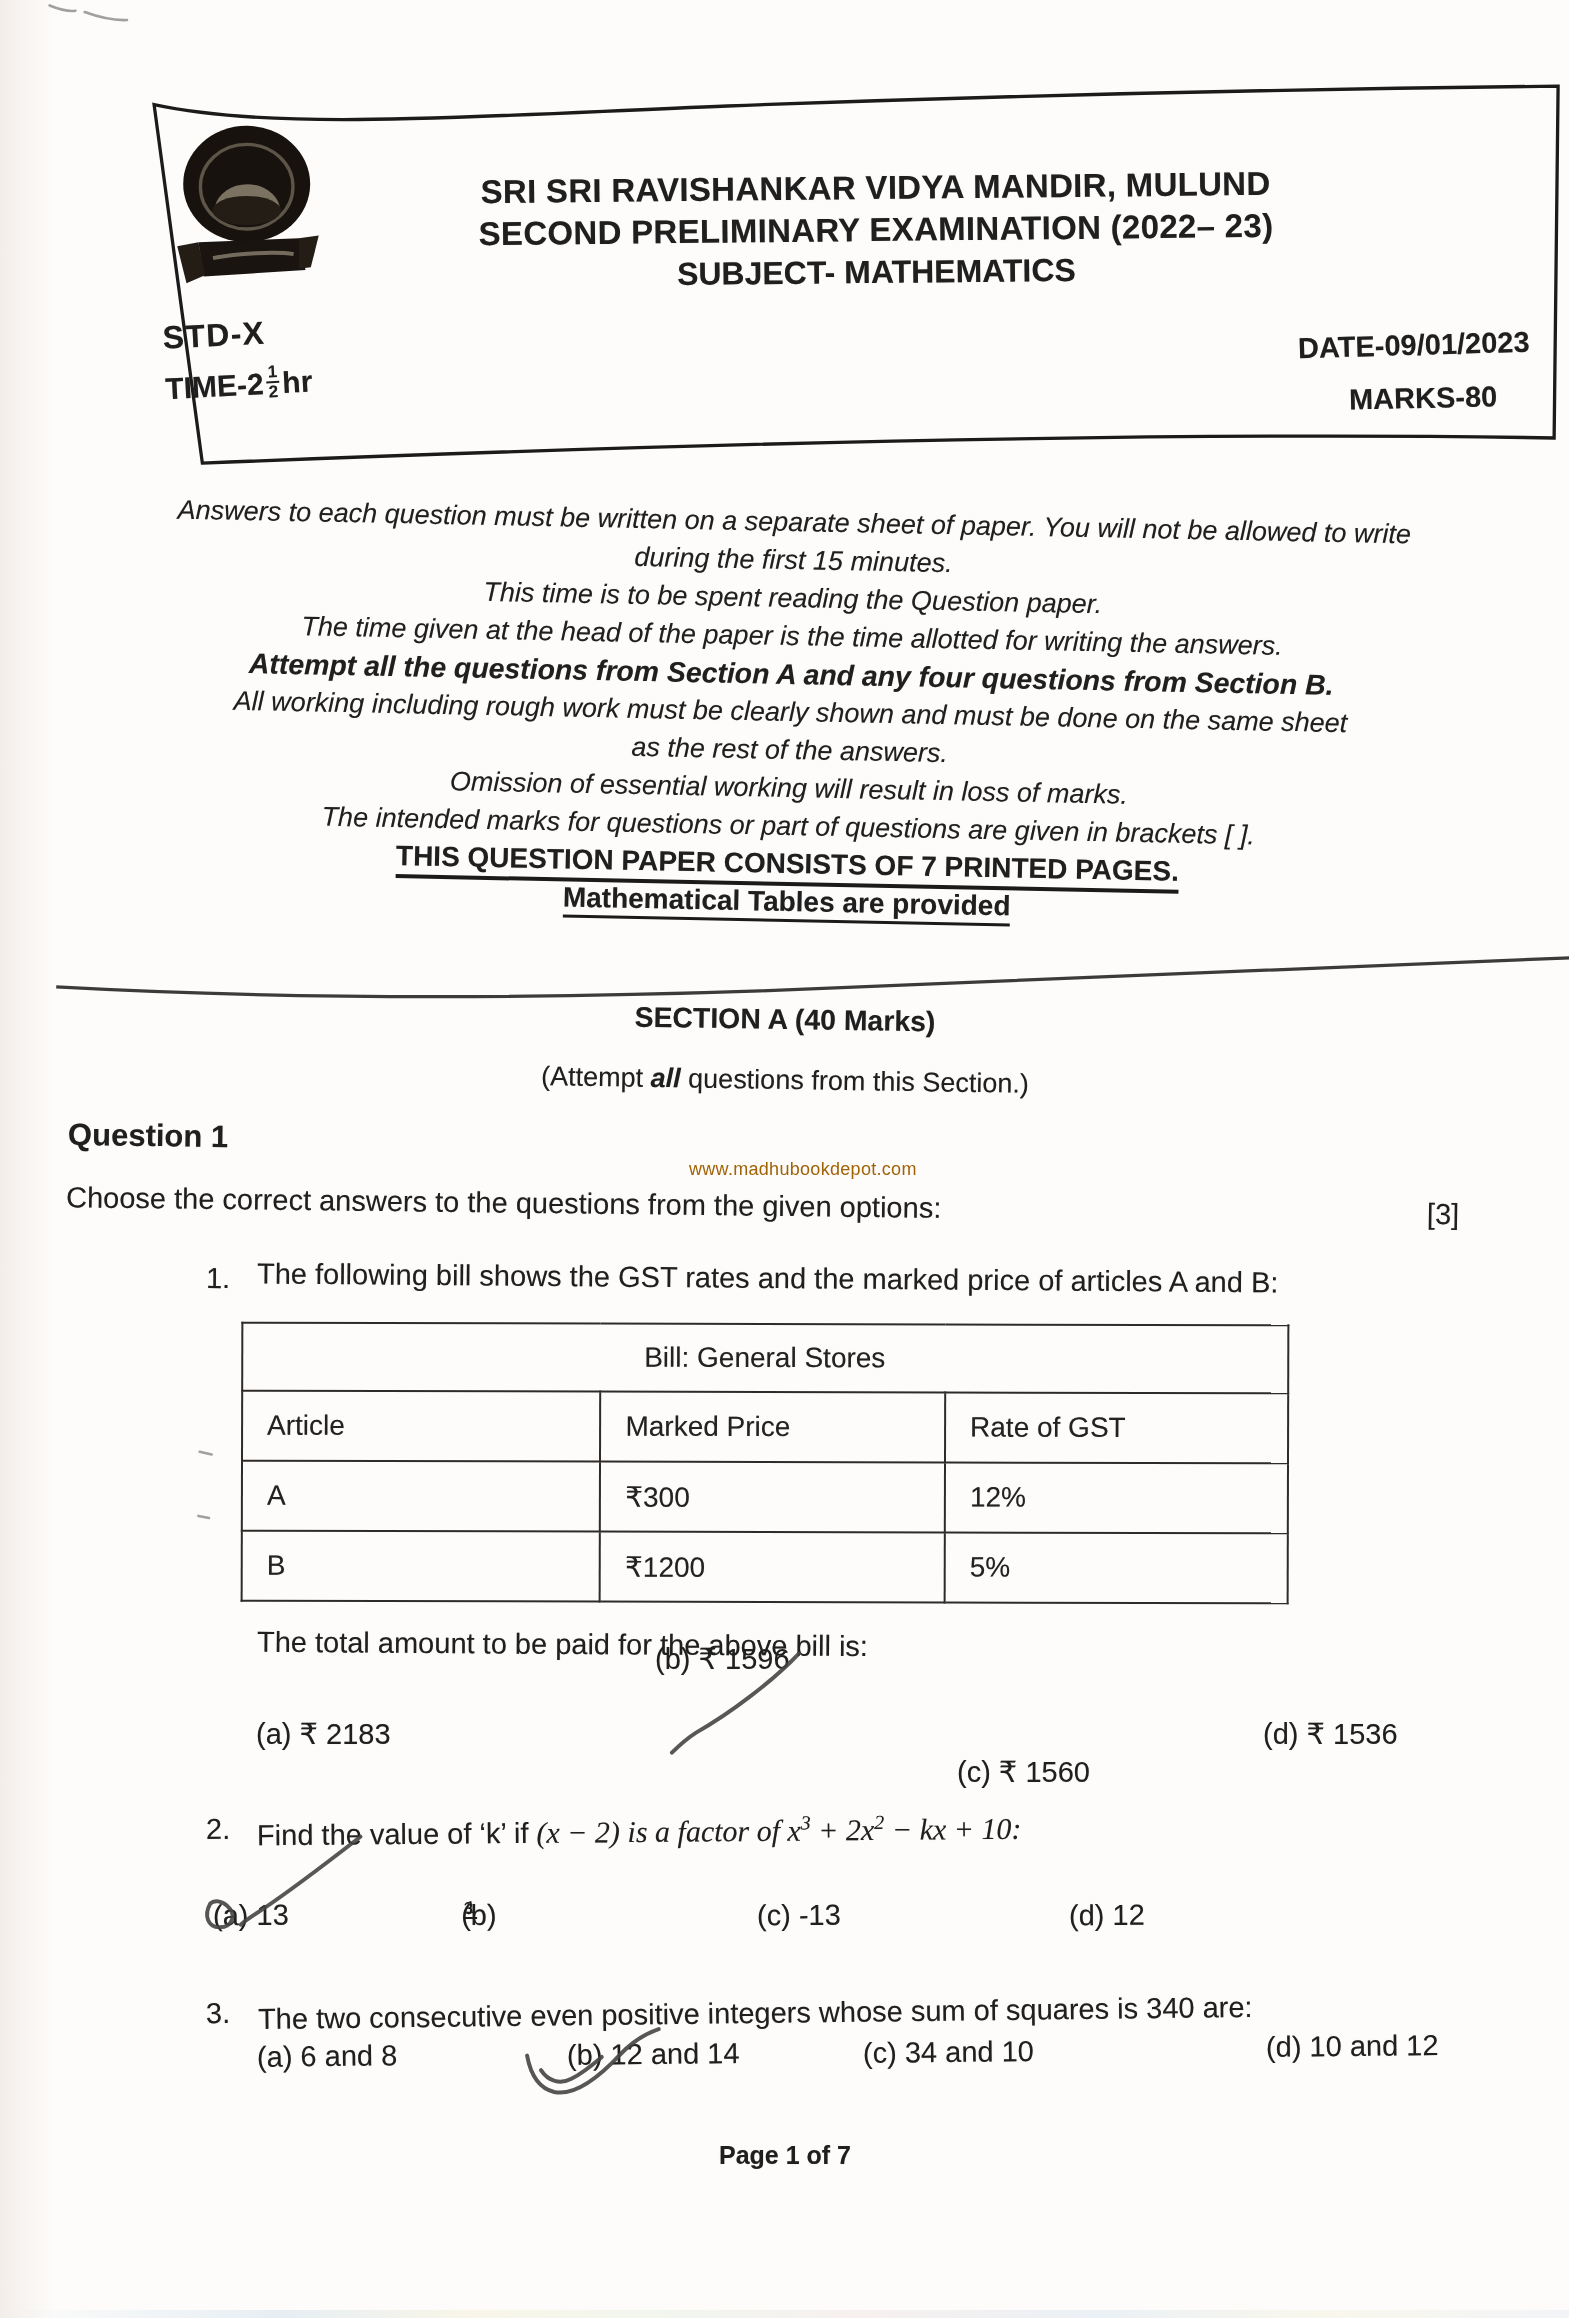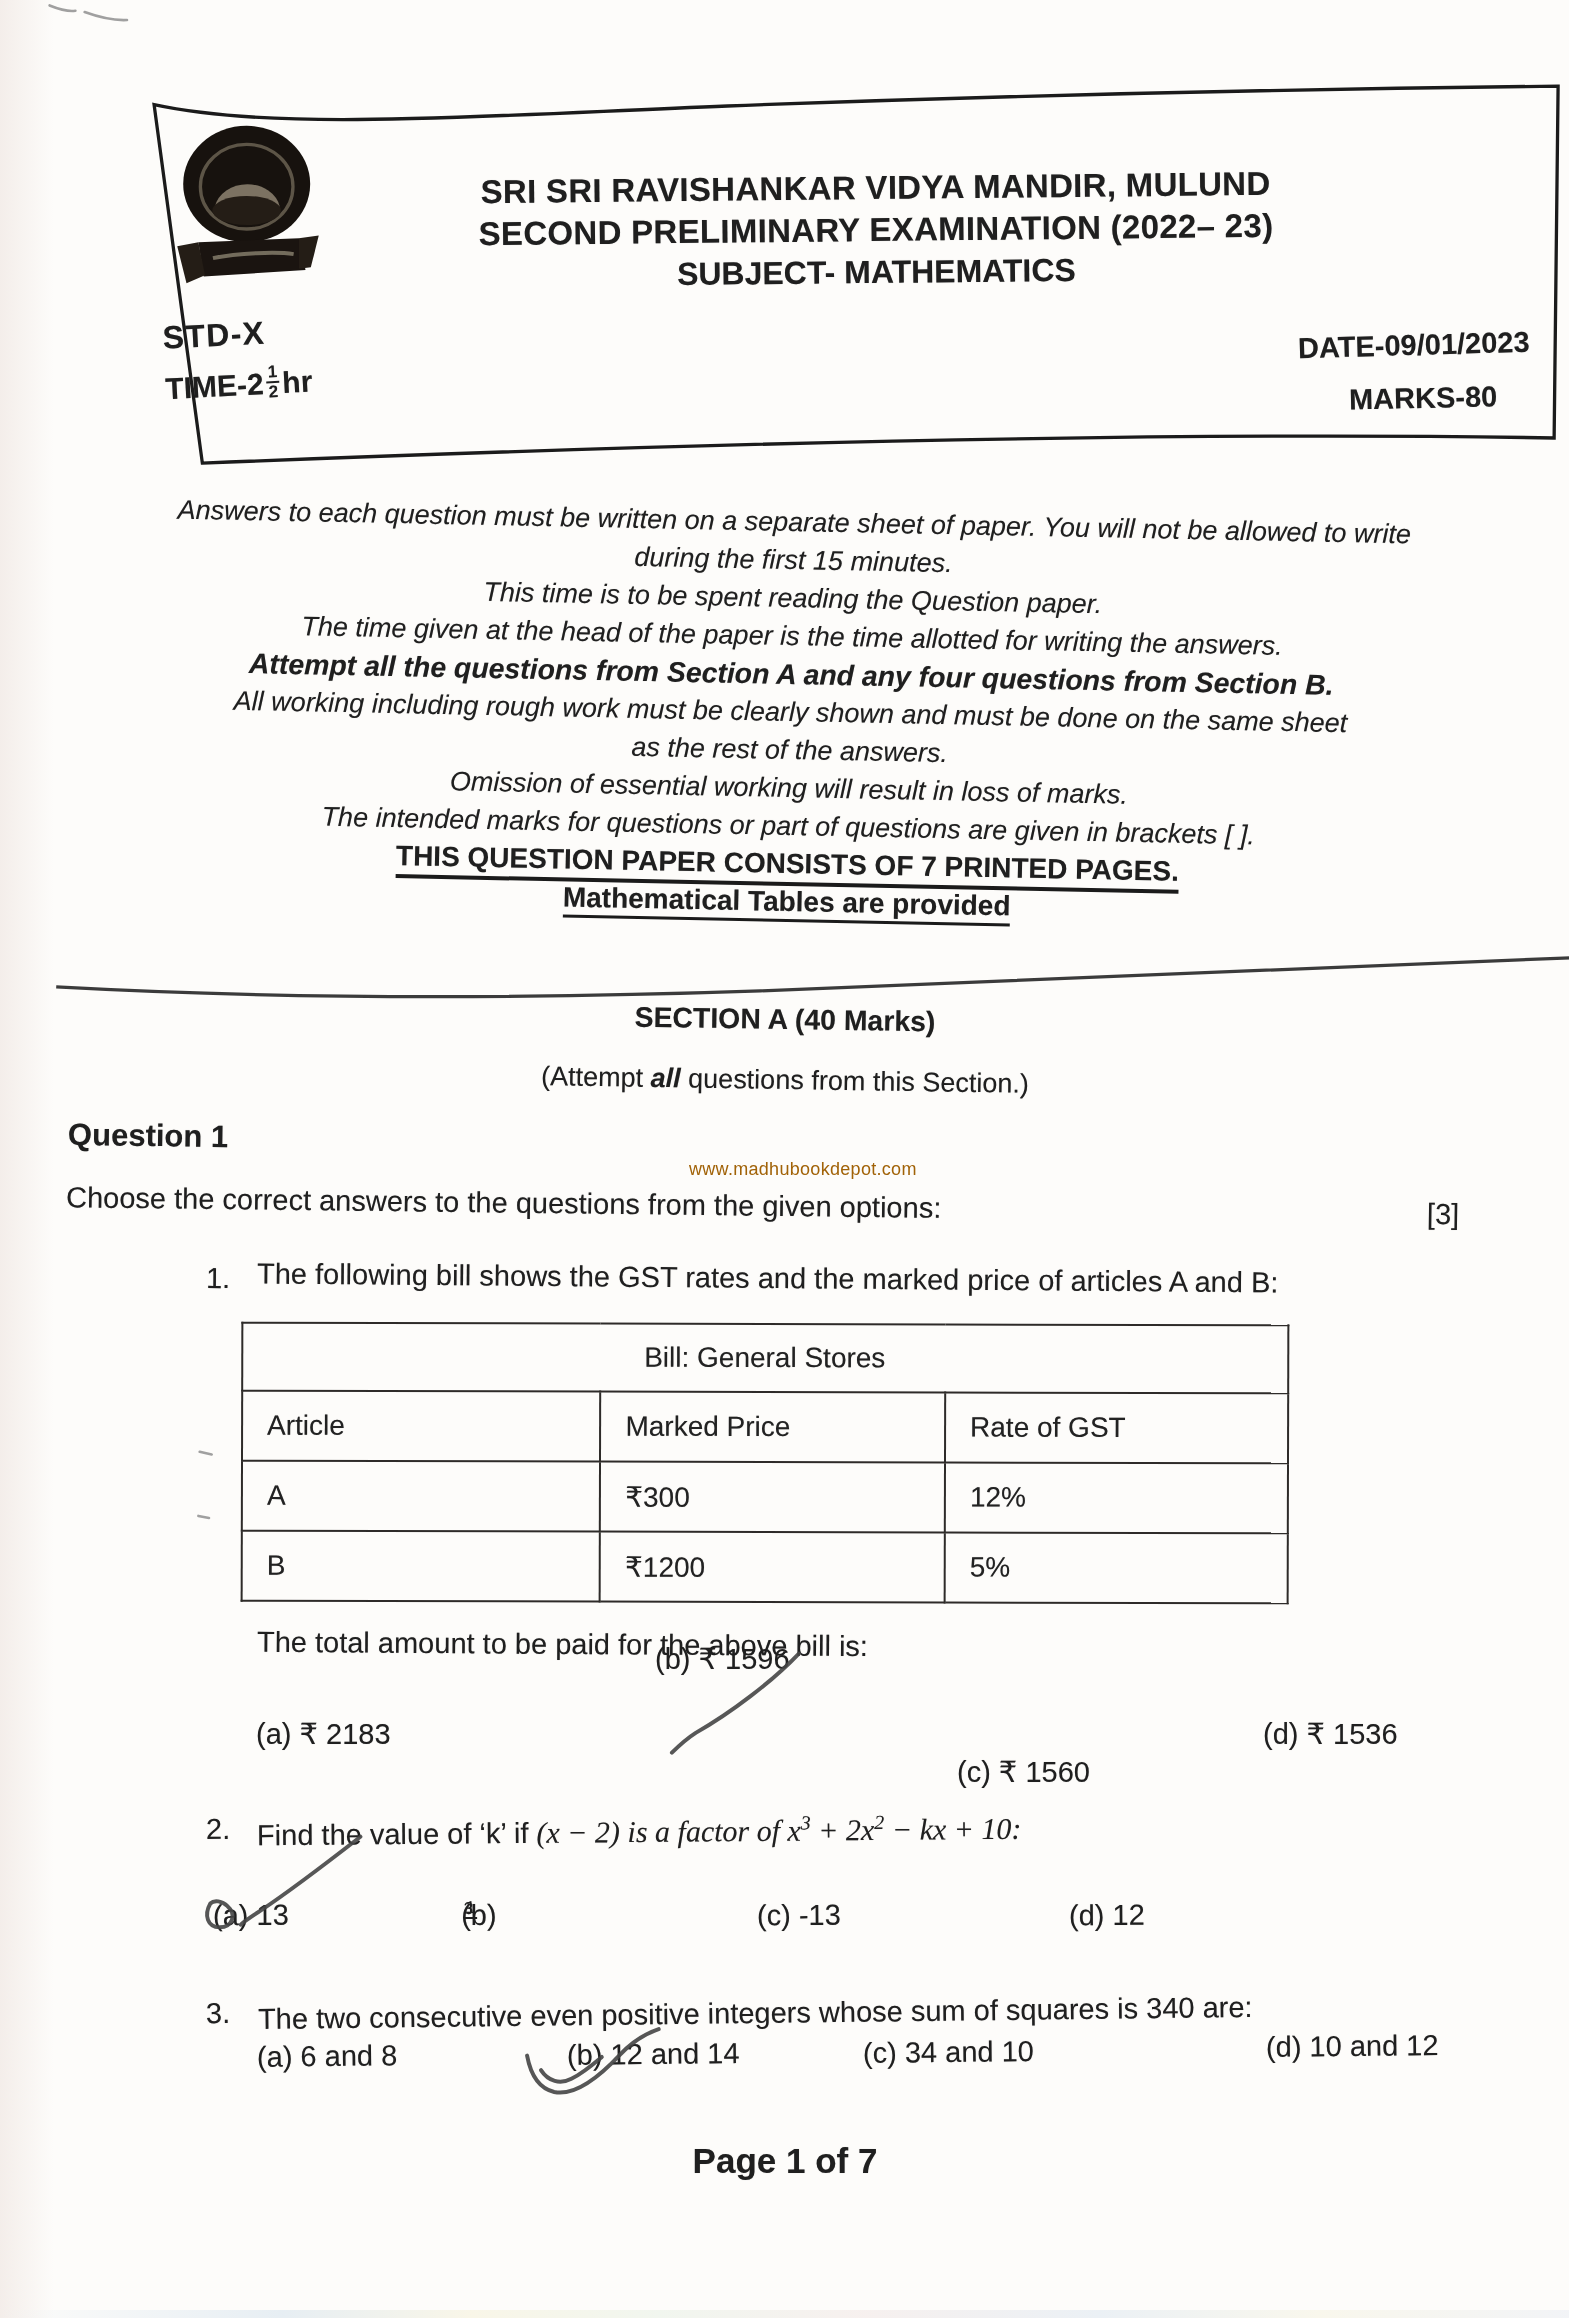--- a/index.html
+++ b/index.html
@@ -67,21 +67,21 @@
   .c1{width:360px;}.c2{width:343px;}.c3{width:345px;border-radius:21px;}
 
   .subtext{left:257px;top:1628px;font-size:29px;transform:rotate(.4deg);}
   .optrow span{position:absolute;font-size:29px;}
   .q2-n{left:206px;top:1813px;transform:rotate(-.5deg);}
   .q2-t{left:257px;top:1813px;transform:rotate(-.5deg);}
   .mathit{font-family:"Liberation Serif","DejaVu Serif",serif;font-style:italic;font-size:30px;}
   .mathit sup{font-size:20px;}
   .q3-n{left:206px;top:1997px;transform:rotate(-.7deg);}
   .q3-t{left:258px;top:1997px;transform:rotate(-.7deg);}
-  .footer{left:0;top:2141px;width:1759px;text-align:center;font-size:35px;font-weight:bold;}
+  .footer{left:0;top:2141px;width:1759px;text-align:center;font-size:25px;font-weight:bold;}
 </style>
 </head>
 <body>
 
 <svg id="bg-art" class="layer" width="1570" height="2319" viewBox="0 0 2374 3506">
 
   <path d="M233,158 C420,198 700,176 1100,160 C1550,143 1990,134 2356,130
            L2350,662 C1800,652 1050,670 306,700 Z" fill="none" stroke="#1b1b1b" stroke-width="5"></path>
 
   <g>

